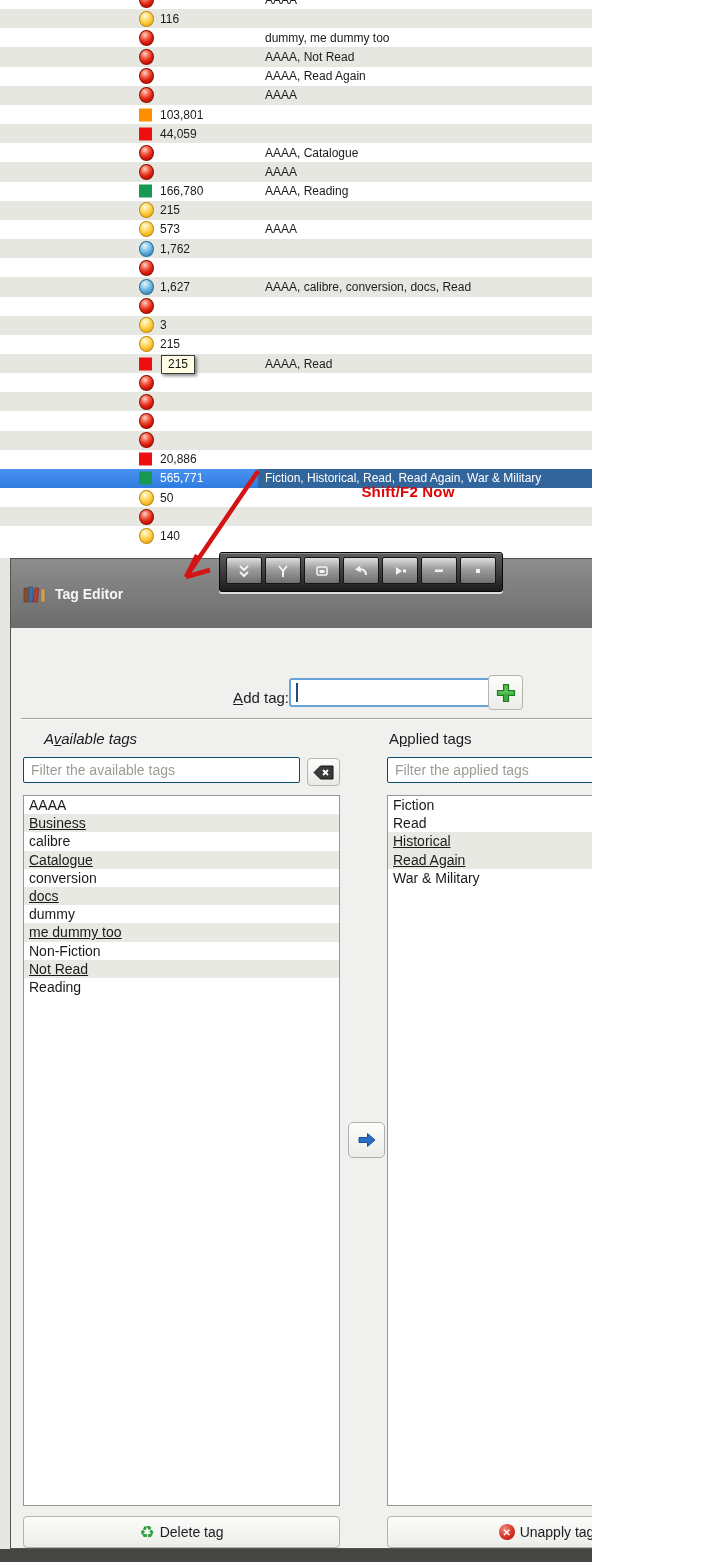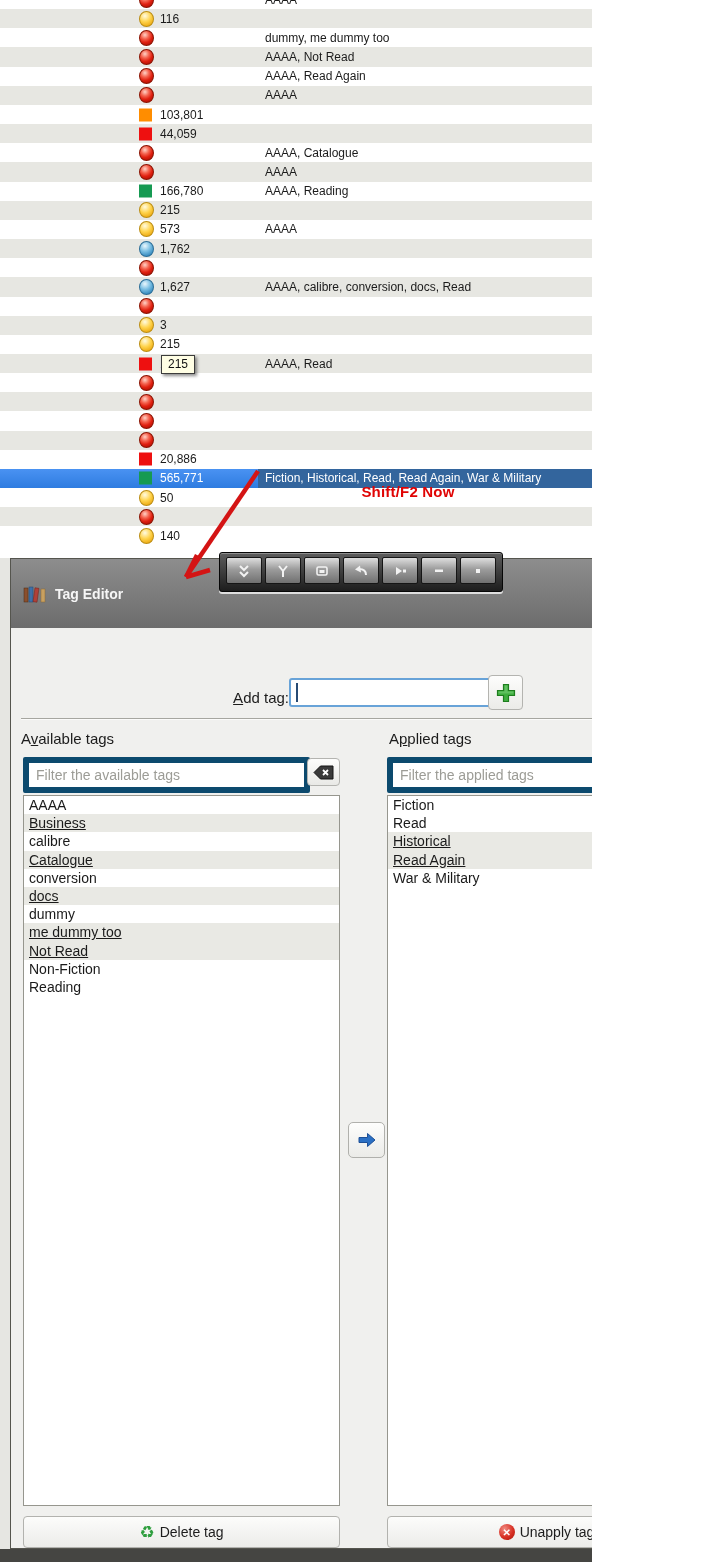--- a/index.html
+++ b/index.html
@@ -62,22 +62,22 @@
   .add-input{position:absolute;left:278px;top:50px;width:186px;height:25px;border:2px solid #68a3d8;
             border-radius:3px;background:#fff;font-size:14px;padding:0 6px;outline:none;
             font-family:"Liberation Sans",sans-serif;}
   .caret{position:absolute;left:285px;top:55px;width:2px;height:19px;background:#274a73;}
   .plus-btn{position:absolute;left:477px;top:47px;width:33px;height:33px;border:1px solid #b4b4b0;
             border-radius:4px;background:linear-gradient(#fdfdfc,#ebebe8);
             display:flex;align-items:center;justify-content:center;}
   .sep{position:absolute;left:10px;width:681px;height:0;border-top:1px solid #a6a6a0;border-bottom:1px solid #fbfbfa;}
   .sep1{top:90px;} .sep2{top:939px;}
   .col-label{position:absolute;top:102px;font-size:15px;color:#1c1c1c;}
-  .lbl-avail{left:10px;} .lbl-appl{left:378px;}
-  .filter-input{position:absolute;top:129px;height:24px;border:6px solid #0c4a6e;border-radius:2px;
+  .lbl-avail{left:33px;font-style:italic;} .lbl-appl{left:378px;}
+  .filter-input{position:absolute;top:129px;height:24px;border:1px solid #0c4a6e;border-radius:2px;
             background:#fff;font-size:14px;color:#222;padding:0 7px;outline:none;
             font-family:"Liberation Sans",sans-serif;}
   .filter-input::placeholder{color:#9c9c96;}
   .fi-left{left:12px;width:261px;} .fi-right{left:376px;width:264px;}
   .clear-btn{position:absolute;top:130px;width:31px;height:26px;border:1px solid #b4b4b0;border-radius:4px;
             background:linear-gradient(#fdfdfc,#e9e9e6);display:flex;align-items:center;justify-content:center;}
   .cb-left{left:296px;} .cb-right{left:664px;}
   .tag-list{position:absolute;top:167px;height:711px;box-sizing:border-box;border:1px solid #96968e;
             background:#fff;overflow:hidden;}
   .tl-left{left:12px;width:317px;} .tl-right{left:376px;width:319px;}
@@ -349,22 +349,22 @@
 
       <div class="tag-list tl-left" id="list-available">
           <div class="list-item">AAAA</div>
           <div class="list-item alt">Business</div>
           <div class="list-item">calibre</div>
           <div class="list-item alt">Catalogue</div>
           <div class="list-item">conversion</div>
           <div class="list-item alt">docs</div>
           <div class="list-item">dummy</div>
           <div class="list-item alt">me dummy too</div>
+          <div class="list-item">Non-Fiction</div>
           <div class="list-item alt">Not Read</div>
-          <div class="list-item">Non-Fiction</div>
           <div class="list-item">Reading</div>
         </div>
       <div class="tag-list tl-right" id="list-applied">
           <div class="list-item">Fiction</div>
           <div class="list-item">Read</div>
           <div class="list-item alt">Historical</div>
           <div class="list-item alt">Read Again</div>
           <div class="list-item">War &amp; Military</div>
         </div>
 

